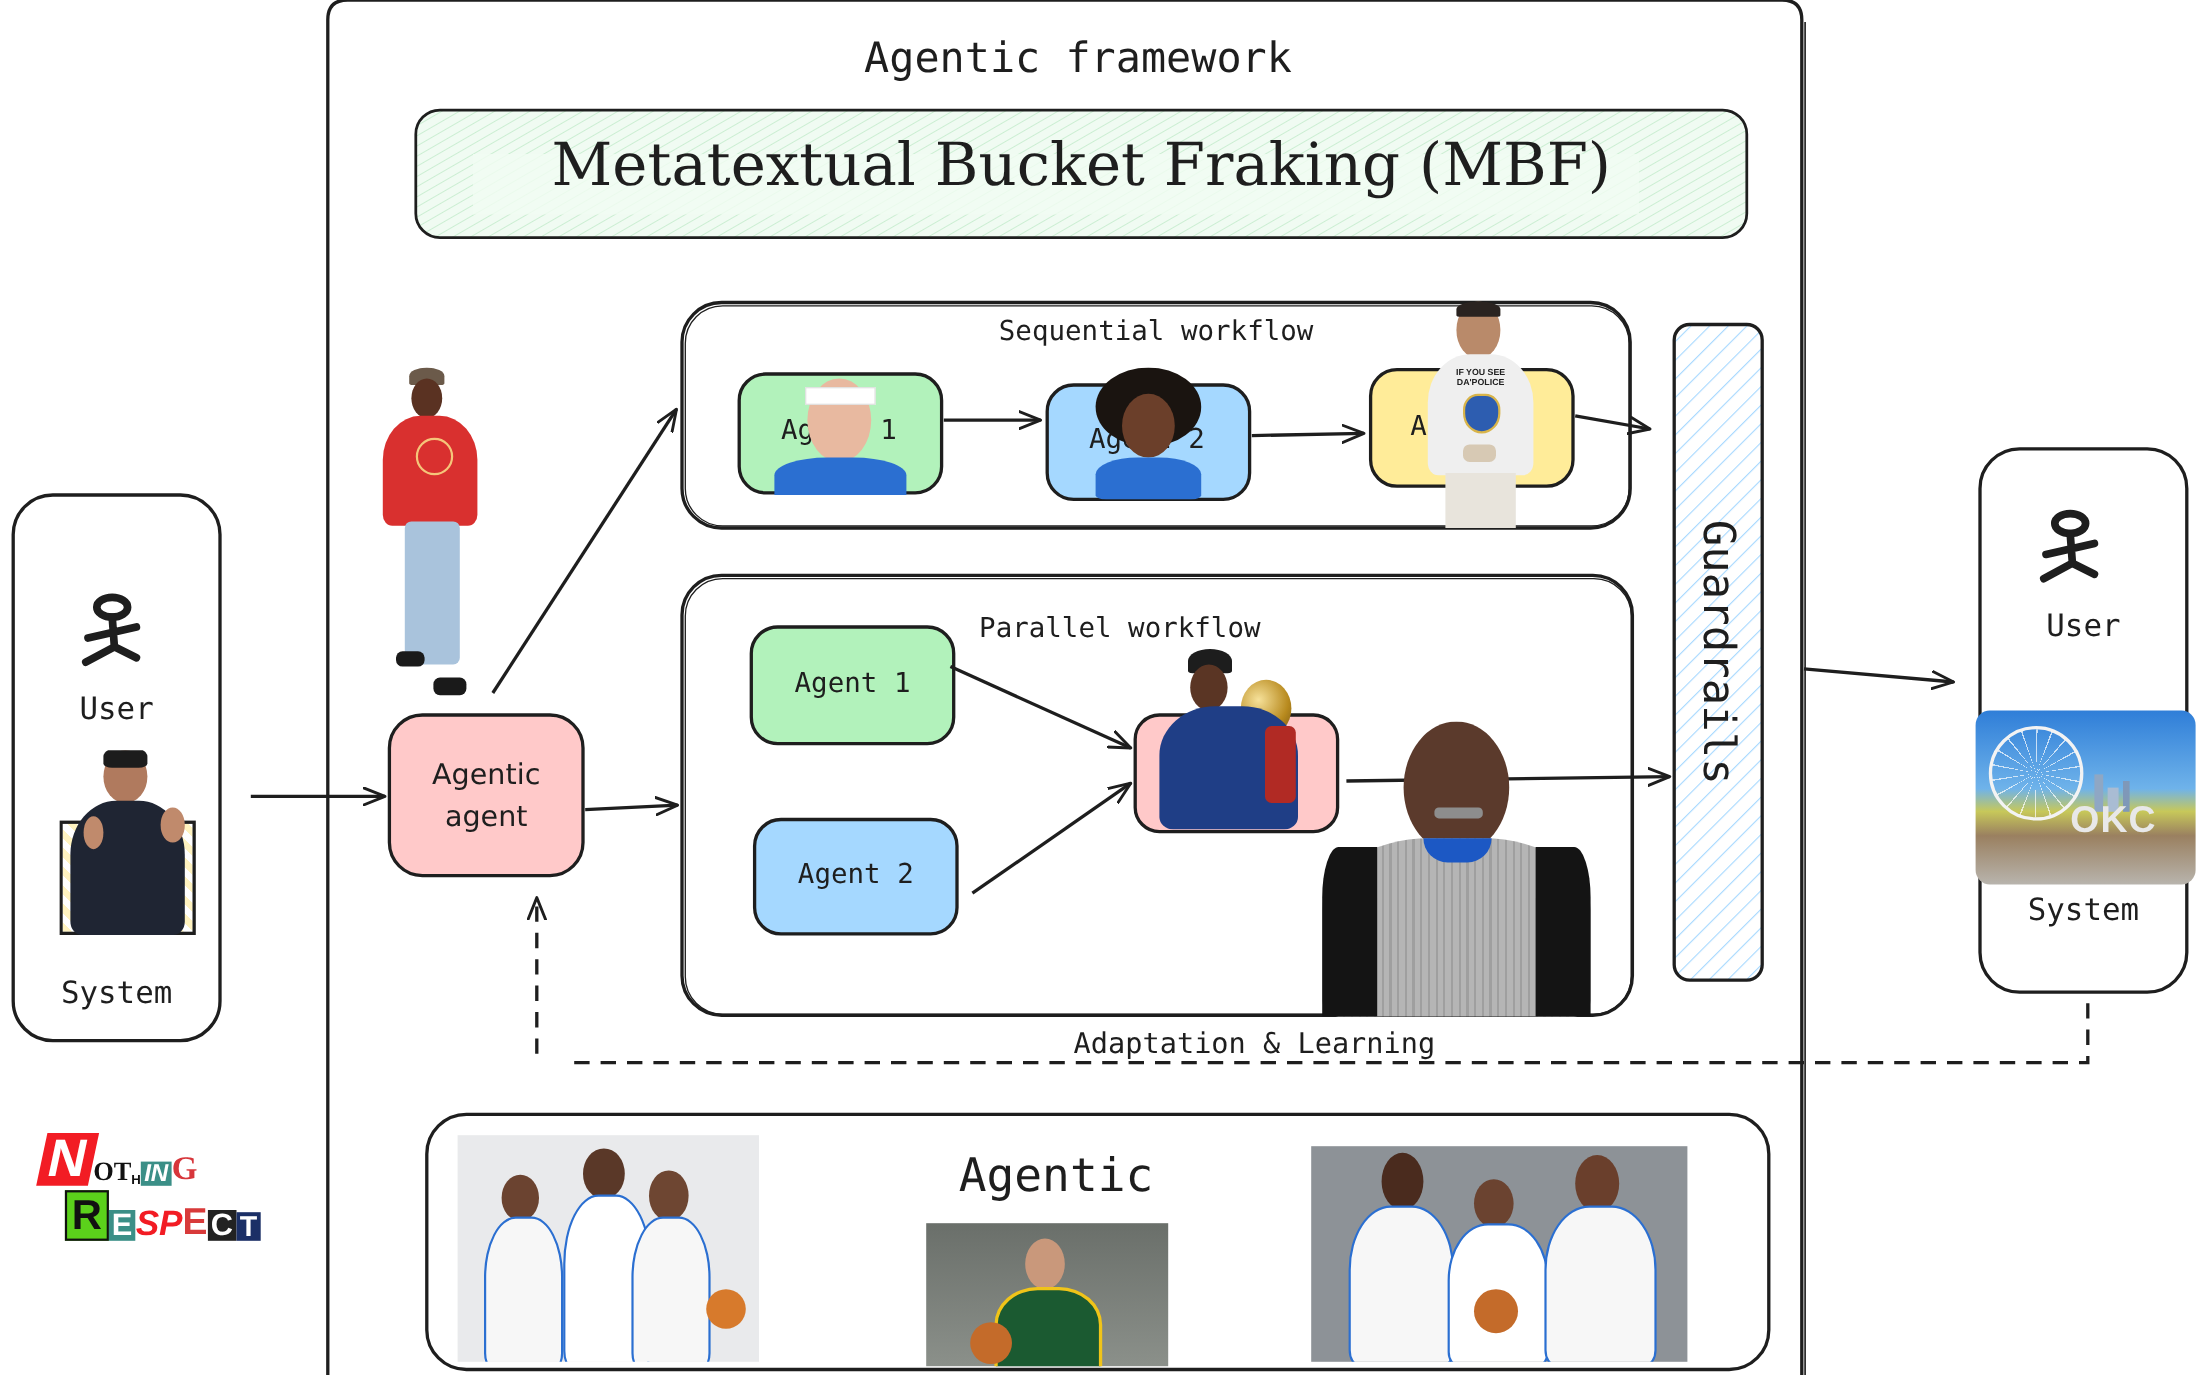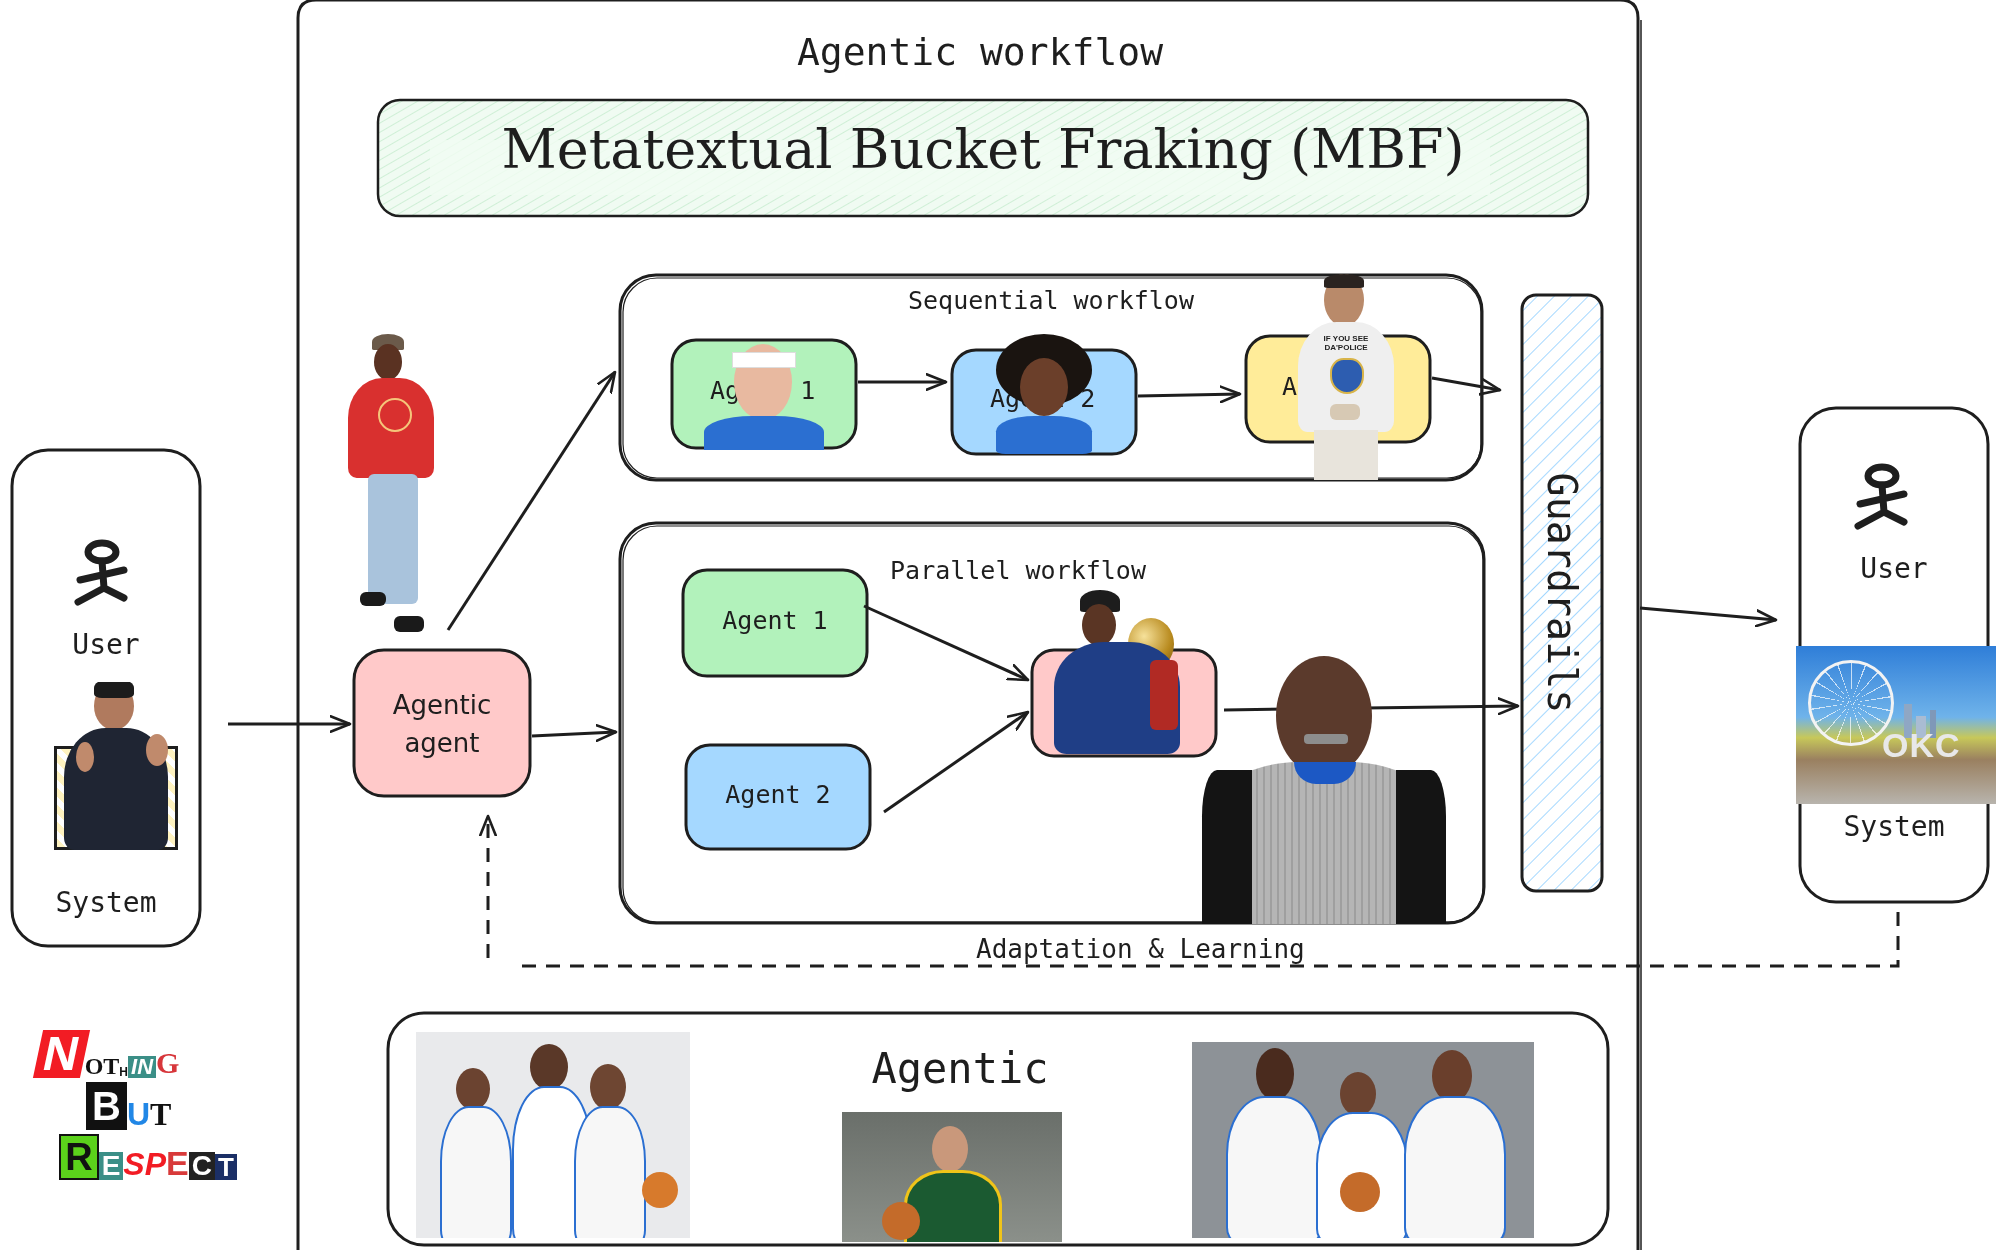--- a/index.html
+++ b/index.html
@@ -69,21 +69,21 @@
   <line x1="1432" y1="378" x2="1500" y2="390" stroke="#1e1e1e" stroke-width="3" marker-end="url(#arrowhead)"></line>
   <line x1="864" y1="606" x2="1028" y2="680" stroke="#1e1e1e" stroke-width="3" marker-end="url(#arrowhead)"></line>
   <line x1="884" y1="812" x2="1028" y2="712" stroke="#1e1e1e" stroke-width="3" marker-end="url(#arrowhead)"></line>
   <line x1="1224" y1="710" x2="1518" y2="706" stroke="#1e1e1e" stroke-width="3" marker-end="url(#arrowhead)"></line>
   <line x1="1640" y1="608" x2="1776" y2="620" stroke="#1e1e1e" stroke-width="3" marker-end="url(#arrowhead)"></line>
 
   <path d="M1898,912 L1898,966 L518,966" fill="none" stroke="#1e1e1e" stroke-width="3" stroke-dasharray="14,10"></path>
   <line x1="488" y1="958" x2="488" y2="816" stroke="#1e1e1e" stroke-width="3" stroke-dasharray="14,10" marker-end="url(#arrowhead)"></line>
 </svg>
 
-<div class="abs hand txt-center" style="left:700px;top:30px;width:560px;font-size:38px;">Agentic workflow</div>
+<div class="abs hand txt-center" style="left:700px;top:30px;width:560px;font-size:38px;">Agentic framework</div>
 <div class="abs txt-center" style="left:378px;top:118px;width:1210px;font-family:'DejaVu Serif','Liberation Serif',serif;font-size:54px;">Metatextual Bucket Fraking (MBF)</div>
 
 <div class="abs" style="left:64px;top:536px;width:76px;height:76px;">
   <svg width="76" height="76" viewBox="0 0 76 76">
       <ellipse cx="38" cy="16" rx="14" ry="9" fill="none" stroke="#1e1e1e" stroke-width="7"></ellipse>
       <path d="M38,25 L40,52 M16,44 L60,34 M40,52 L14,66 M40,52 L60,62" fill="none" stroke="#1e1e1e" stroke-width="7" stroke-linecap="round"></path>
     </svg>
 </div>
 <div class="abs hand txt-center" style="left:12px;top:628px;width:188px;font-size:28px;">User</div>
 <div class="photo" style="left:54px;top:682px;width:126px;height:168px;">
@@ -96,21 +96,21 @@
 </div>
 <div class="abs hand txt-center" style="left:12px;top:886px;width:188px;font-size:28px;">System</div>
 
 <div class="abs" style="left:1844px;top:460px;width:76px;height:76px;">
   <svg width="76" height="76" viewBox="0 0 76 76">
       <ellipse cx="38" cy="16" rx="14" ry="9" fill="none" stroke="#1e1e1e" stroke-width="7"></ellipse>
       <path d="M38,25 L40,52 M16,44 L60,34 M40,52 L14,66 M40,52 L60,62" fill="none" stroke="#1e1e1e" stroke-width="7" stroke-linecap="round"></path>
     </svg>
 </div>
 <div class="abs hand txt-center" style="left:1800px;top:552px;width:188px;font-size:28px;">User</div>
-<div class="photo" style="left:1796px;top:646px;width:200px;height:158px;background:linear-gradient(180deg,#2f7ed8 0%,#6fb3ea 45%,#c7c85a 58%,#9a8060 72%,#b8b4ad 100%);">
+<div class="photo" style="left:1796px;top:646px;width:200px;height:158px;background:linear-gradient(180deg,#2f7ed8 0%,#6fb3ea 45%,#c7c85a 58%,#9a8060 72%,#b8b4ad 100%);border-radius:13px;">
   <div style="position:absolute;left:12px;top:14px;width:86px;height:86px;border-radius:50%;border:3px solid #f3f3f3;box-sizing:border-box;background:repeating-conic-gradient(from 0deg,rgba(255,255,255,0.7) 0 2deg,transparent 2deg 20deg);"></div>
   <div style="position:absolute;left:108px;top:58px;width:58px;height:34px;display:flex;gap:4px;align-items:flex-end;">
       <div style="width:8px;height:34px;background:#8fa7c4"></div>
       <div style="width:10px;height:22px;background:#a9bcd3"></div>
       <div style="width:6px;height:28px;background:#7f98b8"></div>
     </div>
   <div style="position:absolute;left:86px;top:80px;font-family:'Liberation Sans',sans-serif;font-weight:bold;font-size:34px;color:#e8e8e8;letter-spacing:1px;">OKC</div>
 </div>
 <div class="abs hand txt-center" style="left:1800px;top:810px;width:188px;font-size:28px;">System</div>
 
@@ -202,19 +202,16 @@
   <div class="torso" style="left:34px;top:54px;width:92px;height:142px;background:#f7f7f7;border:2px solid #2b6fd1;"></div>
   <div class="torso" style="left:124px;top:70px;width:88px;height:126px;background:#ffffff;border:2px solid #2b6fd1;"></div>
   <div class="torso" style="left:212px;top:54px;width:98px;height:142px;background:#f7f7f7;border:2px solid #2b6fd1;"></div>
   <div class="head" style="left:148px;top:130px;width:40px;height:40px;background:#c46b2a;"></div>
 </div>
 
 <div class="abs ransom" style="left:38px;top:1030px;width:220px;">
   <div style="text-align:left;white-space:nowrap;">
     <span style="font-size:48px;color:#fff;background:#f21c24;padding:0 6px;transform:skewX(-12deg);">N</span><span style="font-size:24px;color:#111;font-family:'Liberation Serif',serif;">OT</span><span style="font-size:12px;color:#111;">H</span><span style="font-size:22px;color:#fff;background:#3b8f87;padding:0 3px;font-style:italic;">IN</span><span style="font-size:30px;color:#d7363b;font-family:'Liberation Serif',serif;">G</span>
   </div>
-  <div style="text-align:left;padding-left:48px;margin-top:4px;white-space:nowrap;">
-    <span style="font-size:40px;color:#fff;background:#111;padding:4px 6px;">B</span><span style="font-size:32px;color:#2187e6;">U</span><span style="font-size:32px;color:#111;font-family:'Liberation Serif',serif;">T</span>
-  </div>
   <div style="text-align:center;margin-top:4px;white-space:nowrap;text-decoration:underline;">
     <span style="font-size:38px;color:#111;background:#5bd11b;padding:2px 4px;border:2px solid #111;">R</span><span style="font-size:28px;color:#fff;background:#3b8f87;padding:0 3px;">E</span><span style="font-size:32px;color:#f21c24;font-style:italic;">SP</span><span style="font-size:34px;color:#d83a3a;">E</span><span style="font-size:28px;color:#fff;background:#222;padding:0 3px;">C</span><span style="font-size:26px;color:#fff;background:#1b2f66;padding:0 3px;">T</span>
   </div>
 </div>
 
 </body></html>

